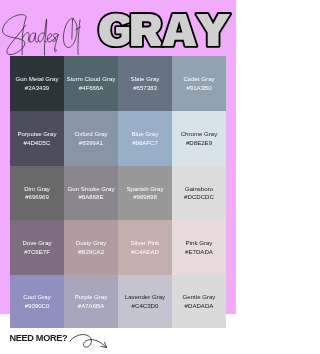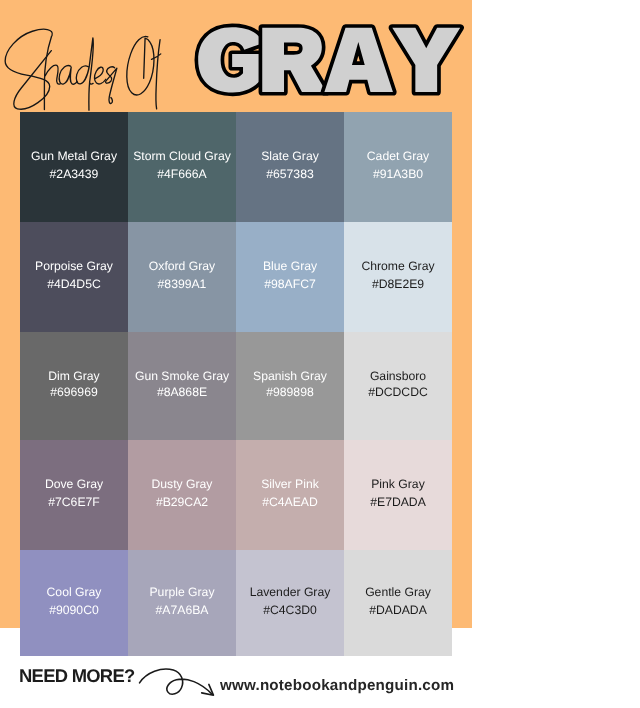--- a/index.html
+++ b/index.html
@@ -1,17 +1,17 @@
 <!DOCTYPE html>
 <html><head>
 <meta charset="utf-8">
 <style>
   html,body{margin:0;padding:0;}
   body{width:236px;height:354px;background:#ffffff;font-family:"Liberation Sans",sans-serif;overflow:hidden;}
-  .page{position:relative;width:236px;height:314px;background:#fdba74;}
+  .page{position:relative;width:236px;height:314px;background:#f0abfc;}
   
   .header{position:absolute;left:0;top:0;width:236px;height:56px;}
   .script{position:absolute;left:0px;top:8px;width:92px;height:52px;}
   .ssvg{display:block;overflow:visible;}
   .bigtitle{position:absolute;left:97px;top:12px;width:142px;height:40px;}
   .gsvg{display:block;overflow:visible;}
   
   .grid{position:absolute;left:10px;top:56px;width:216px;height:272px;display:grid;
         grid-template-columns:repeat(4,54px);grid-template-rows:55px 55px 54px 55px 53px;}
   .cell{position:relative;display:flex;flex-direction:column;align-items:center;justify-content:center;}
@@ -140,14 +140,13 @@
   </div>
   <div class="need">NEED MORE?</div>
   <div class="arrow">
       <svg class="arsvg" viewBox="-0.6 2 30.5 12.5" width="39" height="16">
   <g fill="none" stroke="#1a1a1a" stroke-width="0.62" stroke-linecap="round" stroke-linejoin="round">
   <path d="M0 8.6 C2.6 4.6 8.6 2.2 13.2 3.6 C16.4 4.6 17.6 7.8 16.4 10.5 C15.3 13 12.3 13.8 11.1 12.2 C9.9 10.6 11.4 8.2 14.4 7.4 C18.5 6.3 24 8.5 28.3 13"></path>
   <path d="M24.3 12.5 L28.9 13.4 L27.1 9.2"></path>
   </g>
 </svg>
     </div>
-  <div class="url">www.notebookandpenguin.com</div>
 </div>
 
 </body></html>

